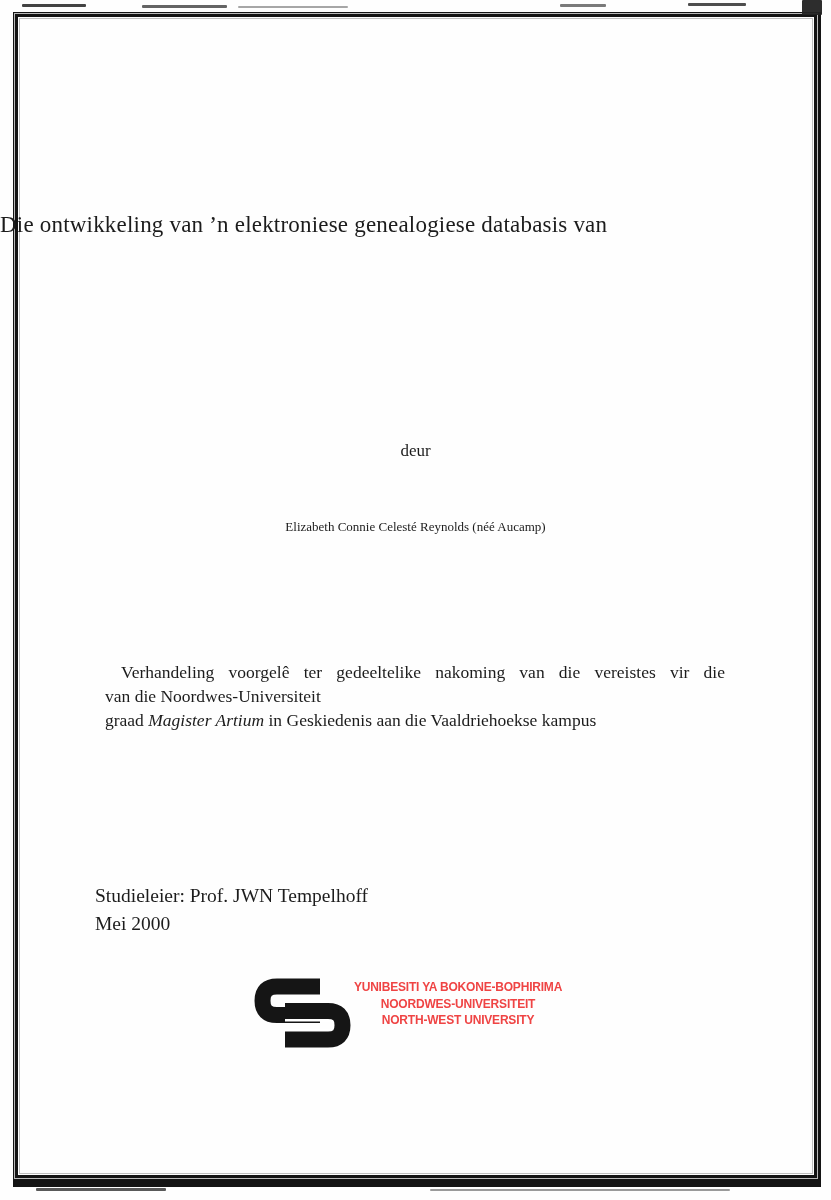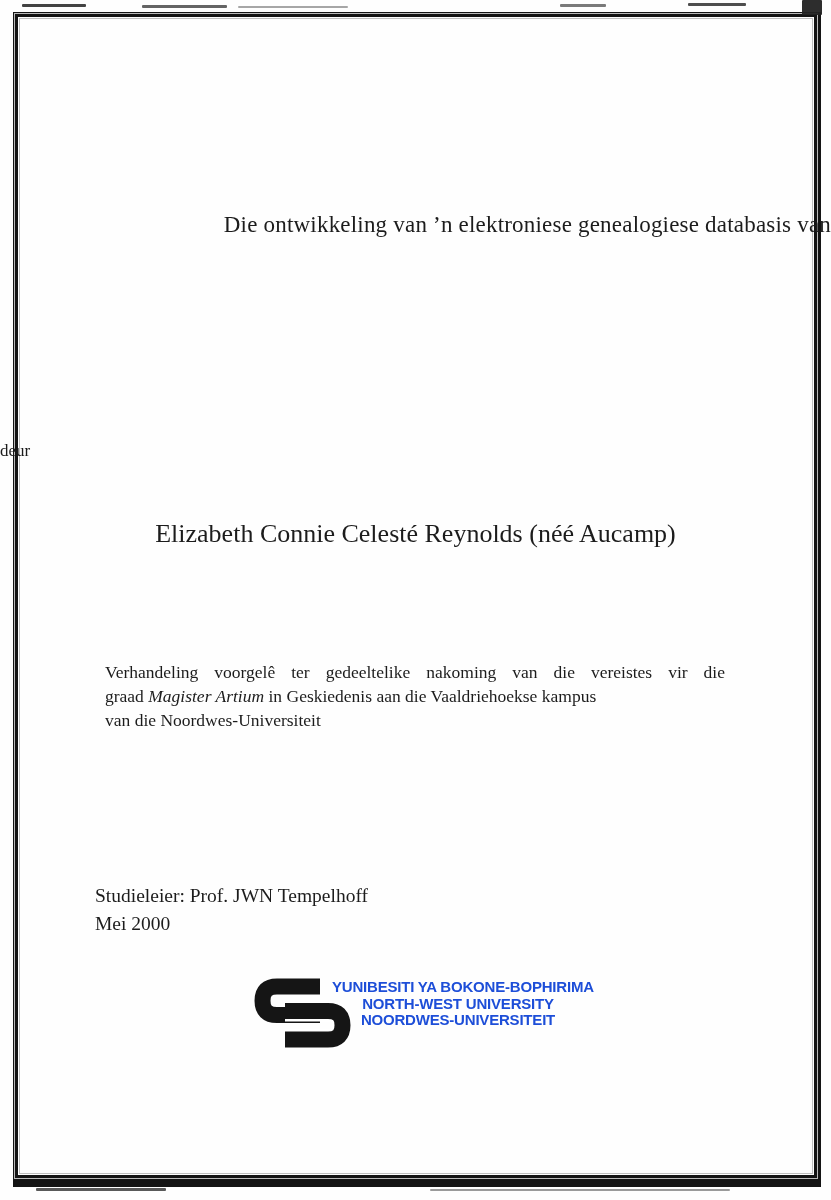--- a/index.html
+++ b/index.html
@@ -46,50 +46,52 @@
   .a2 { left: 142px; top: 5px;  width: 85px;  height: 3px; opacity: .7; }
   .a3 { left: 238px; top: 6px;  width: 110px; height: 2px; opacity: .4; }
   .a4 { left: 560px; top: 4px;  width: 46px;  height: 3px; opacity: .6; }
   .a5 { left: 688px; top: 3px;  width: 58px;  height: 3px; opacity: .8; }
   .a6 { left: 802px; top: 0;    width: 20px;  height: 15px; opacity: .95; }
   .a7 { left: 36px;  top: 1188px; width: 130px; height: 3px; opacity: .75; }
   .a8 { left: 430px; top: 1189px; width: 300px; height: 2px; opacity: .45; }
 
   .title {
     position: absolute;
-    left: 0; right: 0; top: 203px;
-    text-align: right;
+    left: 0; right: 7px; top: 203px;
+    text-align: left;
     font-size: 23px;
     line-height: 44px;
     letter-spacing: .2px;
   }
 
   .byline {
     position: absolute;
     left: 0; right: 0; top: 441px;
+    text-align: center;
     font-size: 17px;
   }
 
   .author {
     position: absolute;
     left: 0; right: 0; top: 519px;
     text-align: center;
-    font-size: 26px;
+    font-size: 13px;
   }
 
   .submission {
     position: absolute;
     left: 105px; top: 660px;
     width: 620px;
     font-size: 17.5px;
     line-height: 24px;
   }
   .justified-line {
     text-align: justify;
     text-align-last: justify;
+    margin-left: 16px;
   }
   .italic { font-style: italic; }
 
   .supervisor-block {
     position: absolute;
     left: 95px; top: 882px;
     font-size: 19.5px;
     line-height: 28px;
   }
 
@@ -102,25 +104,25 @@
     position: absolute;
     left: 0; top: 2px;
     color: #151515;
   }
   .logo-text {
     position: absolute;
     left: 78px; top: 3px;
     width: 252px;
     text-align: center;
     font-family: "Liberation Sans", "DejaVu Sans", sans-serif;
-    font-size: 15px;
+    font-size: 12px;
     font-weight: 700;
     line-height: 16.5px;
     letter-spacing: -0.2px;
-    color: #1d4ed8;
+    color: #ef4444;
     white-space: nowrap;
   }
 </style>
 </head>
 <body>
 
 <div class="page" style="--ink: #1c1c1c; --paper: #fefefe;">
 
   <div class="frame"></div>
 
@@ -136,38 +138,38 @@
   <div class="title">
     <div>Die ontwikkeling van ’n elektroniese genealogiese databasis van</div>
   </div>
 
   <div class="byline">deur</div>
 
   <div class="author">Elizabeth Connie Celesté Reynolds (néé Aucamp)</div>
 
   <div class="submission">
     <div class="justified-line">Verhandeling voorgelê ter gedeeltelike nakoming van die vereistes vir die</div>
+    <div>van die Noordwes-Universiteit</div>
     <div><span>graad </span><span class="italic">Magister Artium</span><span> in Geskiedenis aan die Vaaldriehoekse kampus</span></div>
-    <div>van die Noordwes-Universiteit</div>
   </div>
 
   <div class="supervisor-block">
     <div>Studieleier: Prof. JWN Tempelhoff</div>
     <div>Mei 2000</div>
   </div>
 
   <div class="logo">
     <svg class="logo-mark" width="97" height="70" viewBox="0 0 97 70" aria-hidden="true">
       <defs>
         <path id="clink" d="M 66 8.5 H 23 Q 8.5 8.5 8.5 22.75 Q 8.5 37 23 37 H 66" fill="none"></path>
       </defs>
       <use href="#clink" stroke="currentColor" stroke-width="16"></use>
       <use href="#clink" transform="rotate(180 48.5 35)" stroke="#ffffff" stroke-width="21"></use>
       <use href="#clink" transform="rotate(180 48.5 35)" stroke="currentColor" stroke-width="16"></use>
     </svg>
     <div class="logo-text">
       <div>YUNIBESITI YA BOKONE-BOPHIRIMA</div>
+      <div>NOORDWES-UNIVERSITEIT</div>
       <div>NORTH-WEST UNIVERSITY</div>
-      <div>NOORDWES-UNIVERSITEIT</div>
     </div>
   </div>
 
 </div>
 
 </body></html>

